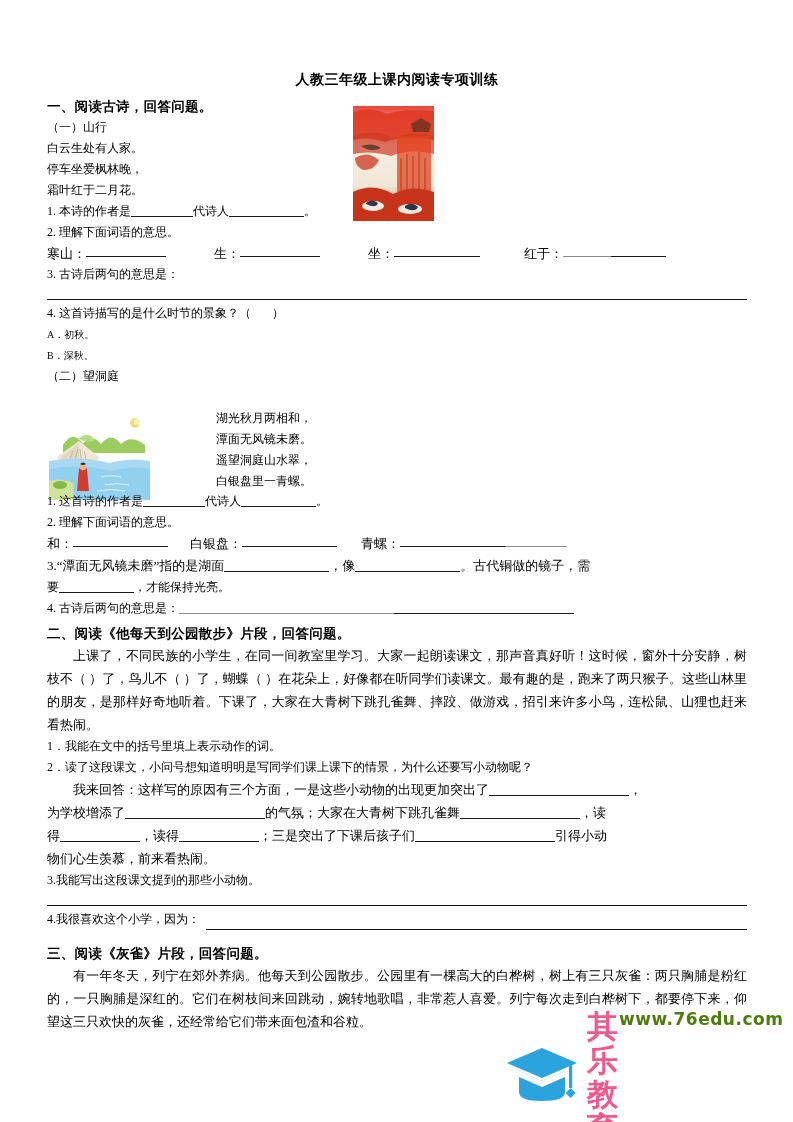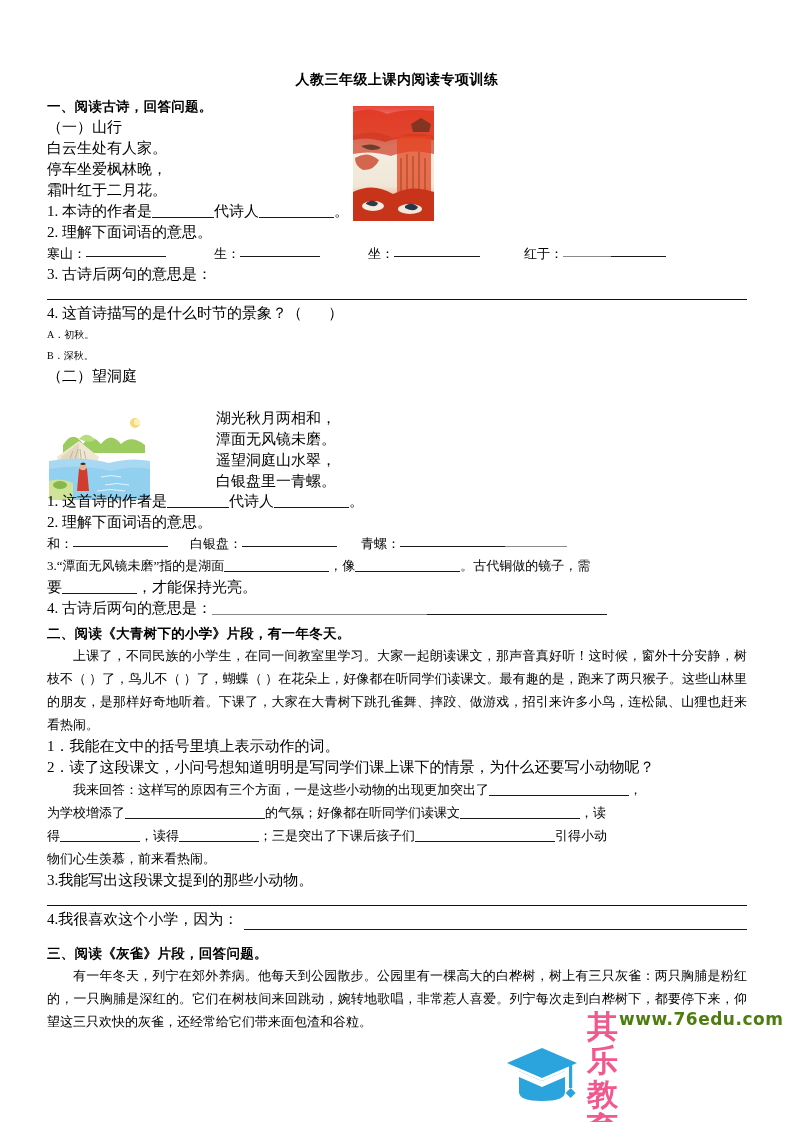--- a/index.html
+++ b/index.html
@@ -37,21 +37,21 @@
     line-height: 20px;
   }
   .sec-head {
     font-weight: bold;
     font-size: 13.5px;
     line-height: 21px;
     margin: 1px 0 0 0;
     letter-spacing: 0.3px;
   }
   .line {
-    font-size: 15px;
+    font-size: 12px;
     line-height: 21px;
     margin: 0;
     white-space: pre-wrap;
   }
   .para {
     font-size: 13px;
     line-height: 23px;
     margin: 0;
     text-align: justify;
     text-justify: inter-ideograph;
@@ -286,28 +286,28 @@
       <span>青螺：</span>
         <span class="u u105"></span>
         <span class="u u-thin u62"></span>
     </div>
 
     <div class="para"><span>3.“潭面无风镜未磨”指的是湖面</span><span class="u u105"></span><span>，像</span><span class="u u105"></span><span>。古代铜做的镜子，需</span></div>
     <div class="line"><span>要</span><span class="u u75"></span><span>，才能保持光亮。</span></div>
 
     <div class="line"><span>4. 古诗后两句的意思是：</span><span class="u u-thin" style="width:215px"></span><span class="u" style="width:180px"></span></div>
 
-    <div class="sec-head" style="margin-top:4px">二、阅读《大青树下的小学》片段，有一年冬天。</div>
+    <div class="sec-head" style="margin-top:4px">二、阅读《他每天到公园散步》片段，回答问题。</div>
     <div class="para indent">上课了，不同民族的小学生，在同一间教室里学习。大家一起朗读课文，那声音真好听！这时候，窗外十分安静，树枝不（    ）了，鸟儿不（    ）了，蝴蝶（    ）在花朵上，好像都在听同学们读课文。最有趣的是，跑来了两只猴子。这些山林里的朋友，是那样好奇地听着。下课了，大家在大青树下跳孔雀舞、摔跤、做游戏，招引来许多小鸟，连松鼠、山狸也赶来看热闹。</div>
 
     <div class="line">1．我能在文中的括号里填上表示动作的词。</div>
     <div class="line">2．读了这段课文，小问号想知道明明是写同学们课上课下的情景，为什么还要写小动物呢？</div>
 
     <div class="para indent"><span>我来回答：这样写的原因有三个方面，一是这些小动物的出现更加突出了</span><span class="u u140"></span><span>，</span></div>
-    <div class="para"><span>为学校增添了</span><span class="u u140"></span><span>的气氛；好像都在听同学们读课文</span><span class="u u120"></span><span>，读</span></div>
+    <div class="para"><span>为学校增添了</span><span class="u u140"></span><span>的气氛；大家在大青树下跳孔雀舞</span><span class="u u120"></span><span>，读</span></div>
     <div class="para"><span>得</span><span class="u u80"></span><span>，读得</span><span class="u u80"></span><span>；三是突出了下课后孩子们</span><span class="u u140"></span><span>引得小动</span></div>
     <div class="para">物们心生羡慕，前来看热闹。</div>
 
     <div class="line">3.我能写出这段课文提到的那些小动物。</div>
     <div class="ansrule"></div>
 
     <div class="line" style="display:flex;align-items:flex-end;"><span>4.我很喜欢这个小学，因为：</span><span class="u" style="flex:1 1 auto;margin-left:6px;"></span></div>
 
     <div class="sec-head" style="margin-top:13px">三、阅读《灰雀》片段，回答问题。</div>
     <div class="para indent">有一年冬天，列宁在郊外养病。他每天到公园散步。公园里有一棵高大的白桦树，树上有三只灰雀：两只胸脯是粉红的，一只胸脯是深红的。它们在树枝间来回跳动，婉转地歌唱，非常惹人喜爱。列宁每次走到白桦树下，都要停下来，仰望这三只欢快的灰雀，还经常给它们带来面包渣和谷粒。</div>

